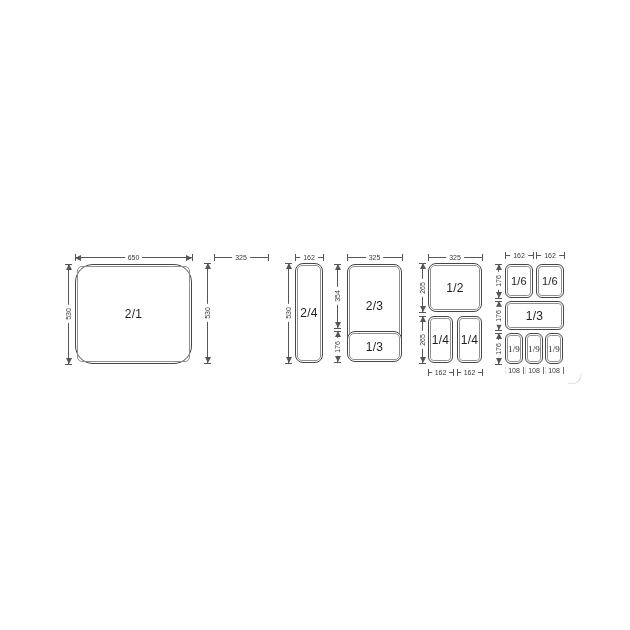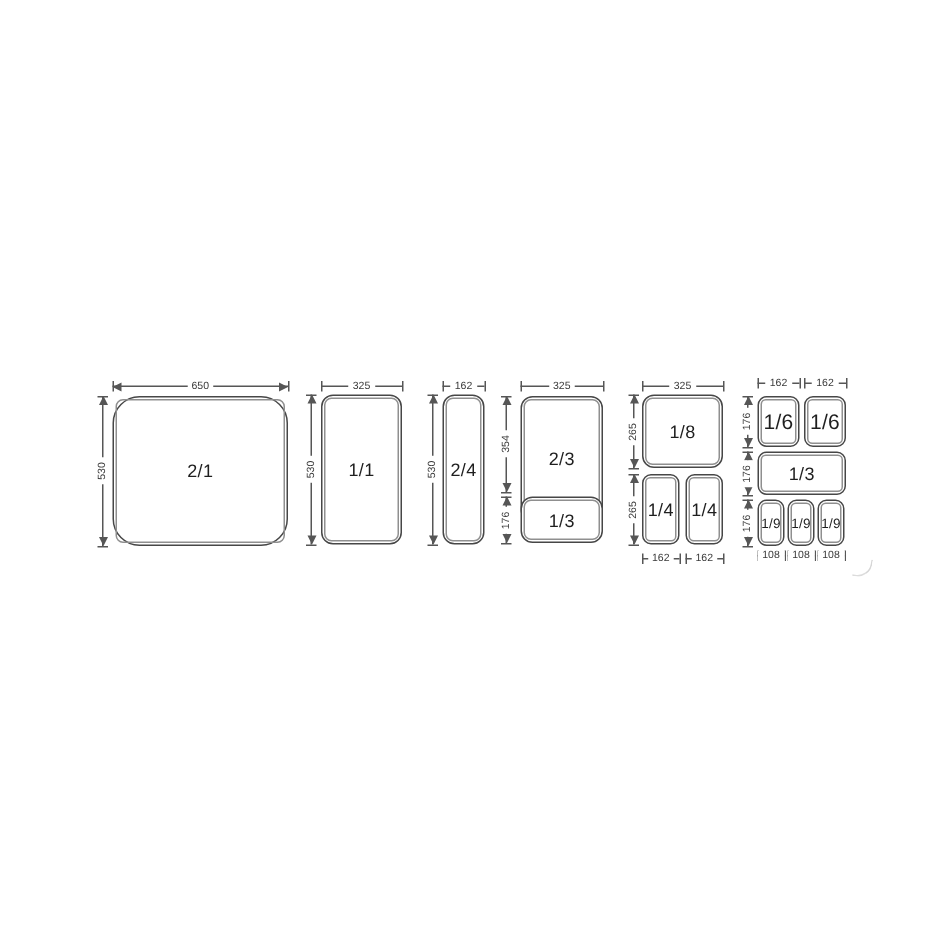--- a/index.html
+++ b/index.html
@@ -6,22 +6,22 @@
   body{width:630px;height:630px;overflow:hidden;font-family:"Liberation Sans",sans-serif;}
   .stage{position:relative;width:630px;height:630px;background:#ffffff;}
 
   
   .gn-box{position:absolute;border:1.4px solid #474747;border-radius:8px;background:#fff;
           display:flex;align-items:center;justify-content:center;box-sizing:border-box;}
   .gn-box::before{content:"";position:absolute;inset:1.4px;border:1px solid #8f8f8f;border-radius:5px;pointer-events:none;}
   .gn-box .bl{position:relative;font-size:12px;color:#1f1f1f;letter-spacing:.2px;}
   .gn-box.r-sm{border-radius:6px;}
   .gn-box.r-sm::before{border-radius:3.5px;}
-  .bl.f10{font-size:14px;}
-  .bl.f9{font-size:9px;}
+  .bl.f10{font-size:11px;}
+  .bl.f9{font-size:9px;font-family:Liberation Serif, serif;}
 
   
   .dim-h{position:absolute;height:0;border-top:1px solid #565656;}
   .dim-h .tick{position:absolute;top:-4px;width:1px;height:7px;background:#565656;}
   .dim-h .t-start{left:-0.5px;}
   .dim-h .t-end{right:-0.5px;}
   .dim-h .arr{position:absolute;top:-3.5px;width:0;height:0;border-top:3px solid transparent;border-bottom:3px solid transparent;}
   .dim-h .a-left{left:0;border-right:6.5px solid #565656;}
   .dim-h .a-right{right:0;border-left:6.5px solid #565656;}
   .dim-h .lbl{position:absolute;left:50%;top:-0.5px;transform:translate(-50%,-50%);
@@ -71,23 +71,20 @@
       <span class="tick t-end"></span>
     <span class="lbl">325</span>
   </div>
   <div class="dim-v" style="left:207px;top:263px;height:100px;">
     <span class="tick t-top"></span>
       <span class="tick t-bot"></span>
     <span class="arr a-up"></span>
       <span class="arr a-down"></span>
     <span class="lbl">530</span>
   </div>
-  <div class="gn-box" style="left:214px;top:263px;width:54px;height:100px;">
-    <span class="bl">1/1</span>
-  </div>
 
   <div class="dim-h" style="left:295px;top:257px;width:28px;">
     <span class="tick t-start"></span>
       <span class="tick t-end"></span>
     <span class="lbl">162</span>
   </div>
   <div class="dim-v" style="left:288px;top:263px;height:100px;">
     <span class="tick t-top"></span>
       <span class="tick t-bot"></span>
     <span class="arr a-up"></span>
@@ -137,21 +134,21 @@
     <span class="lbl">265</span>
   </div>
   <div class="dim-v" style="left:422px;top:316px;height:47px;">
     <span class="tick t-top"></span>
       <span class="tick t-bot"></span>
     <span class="arr a-up"></span>
       <span class="arr a-down"></span>
     <span class="lbl">265</span>
   </div>
   <div class="gn-box" style="left:428px;top:263px;width:54px;height:49px;">
-    <span class="bl">1/8</span>
+    <span class="bl">1/2</span>
   </div>
   <div class="gn-box r-sm" style="left:428px;top:316px;width:25px;height:47px;">
     <span class="bl">1/4</span>
   </div>
   <div class="gn-box r-sm" style="left:457px;top:316px;width:25px;height:47px;">
     <span class="bl">1/4</span>
   </div>
   <div class="dim-h" style="left:428px;top:372px;width:25px;">
     <span class="tick t-start"></span>
       <span class="tick t-end"></span>

